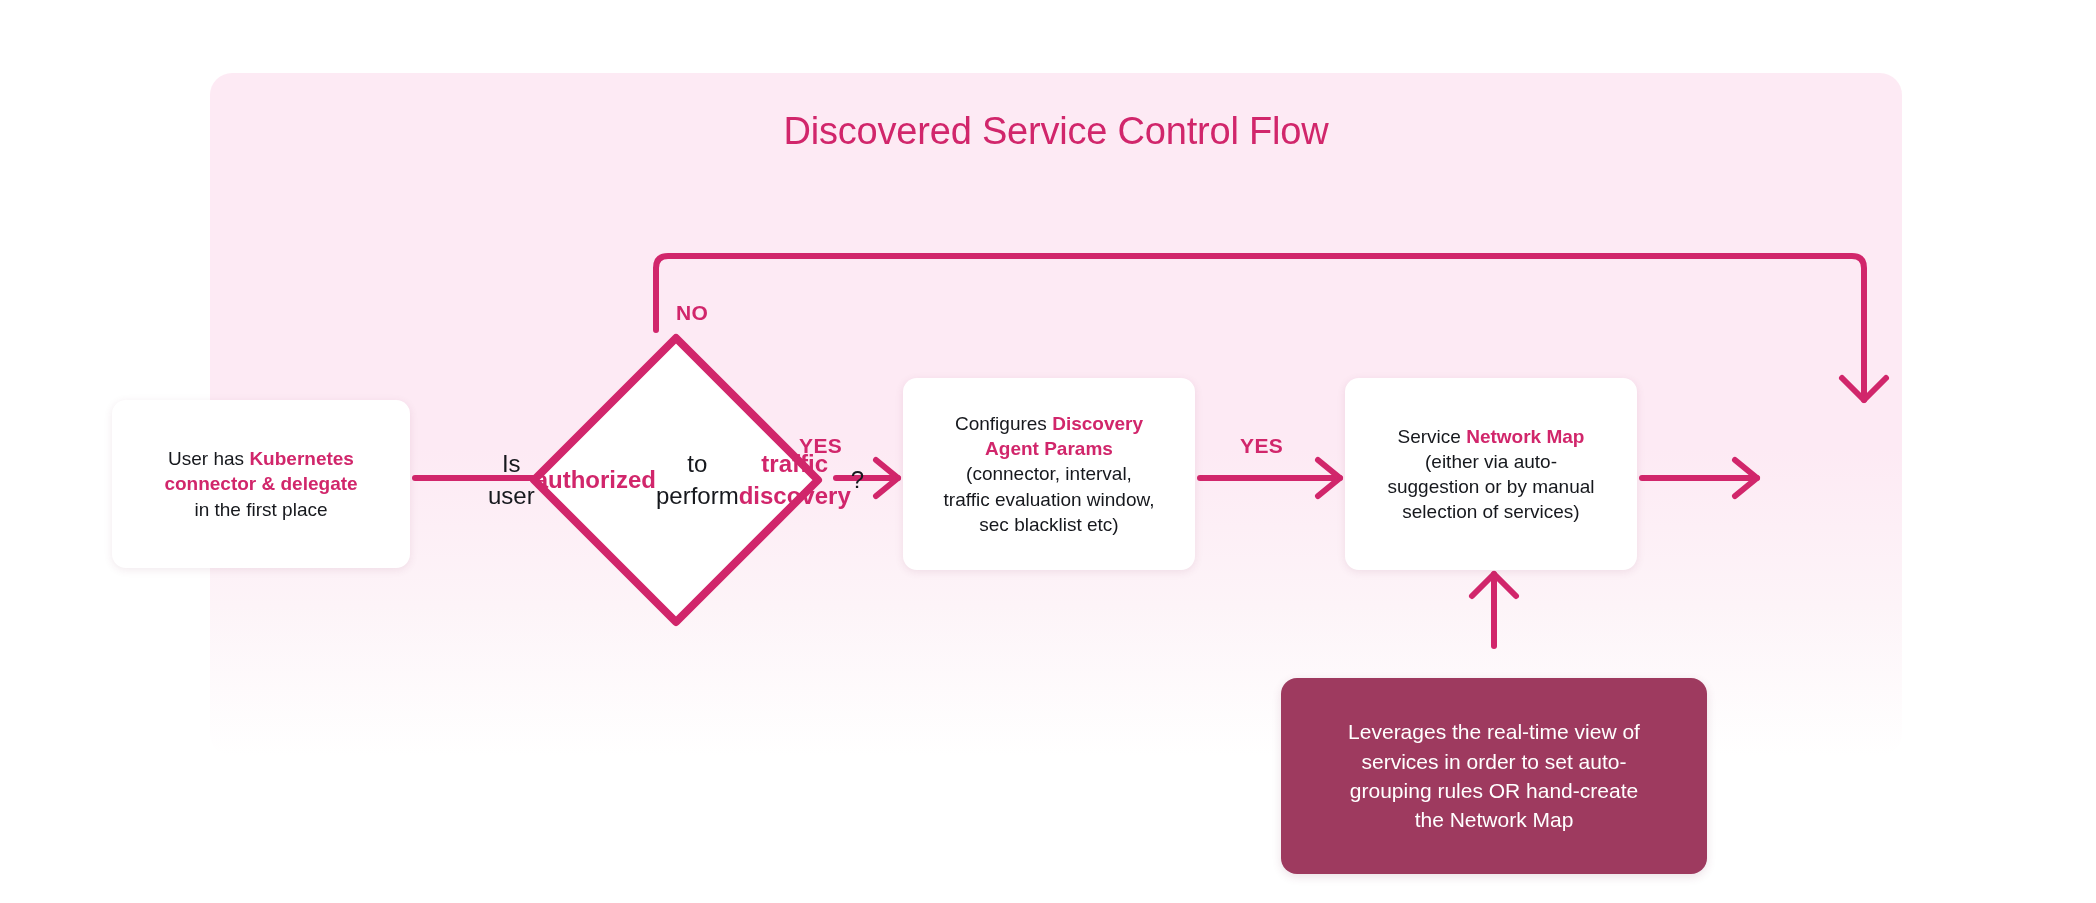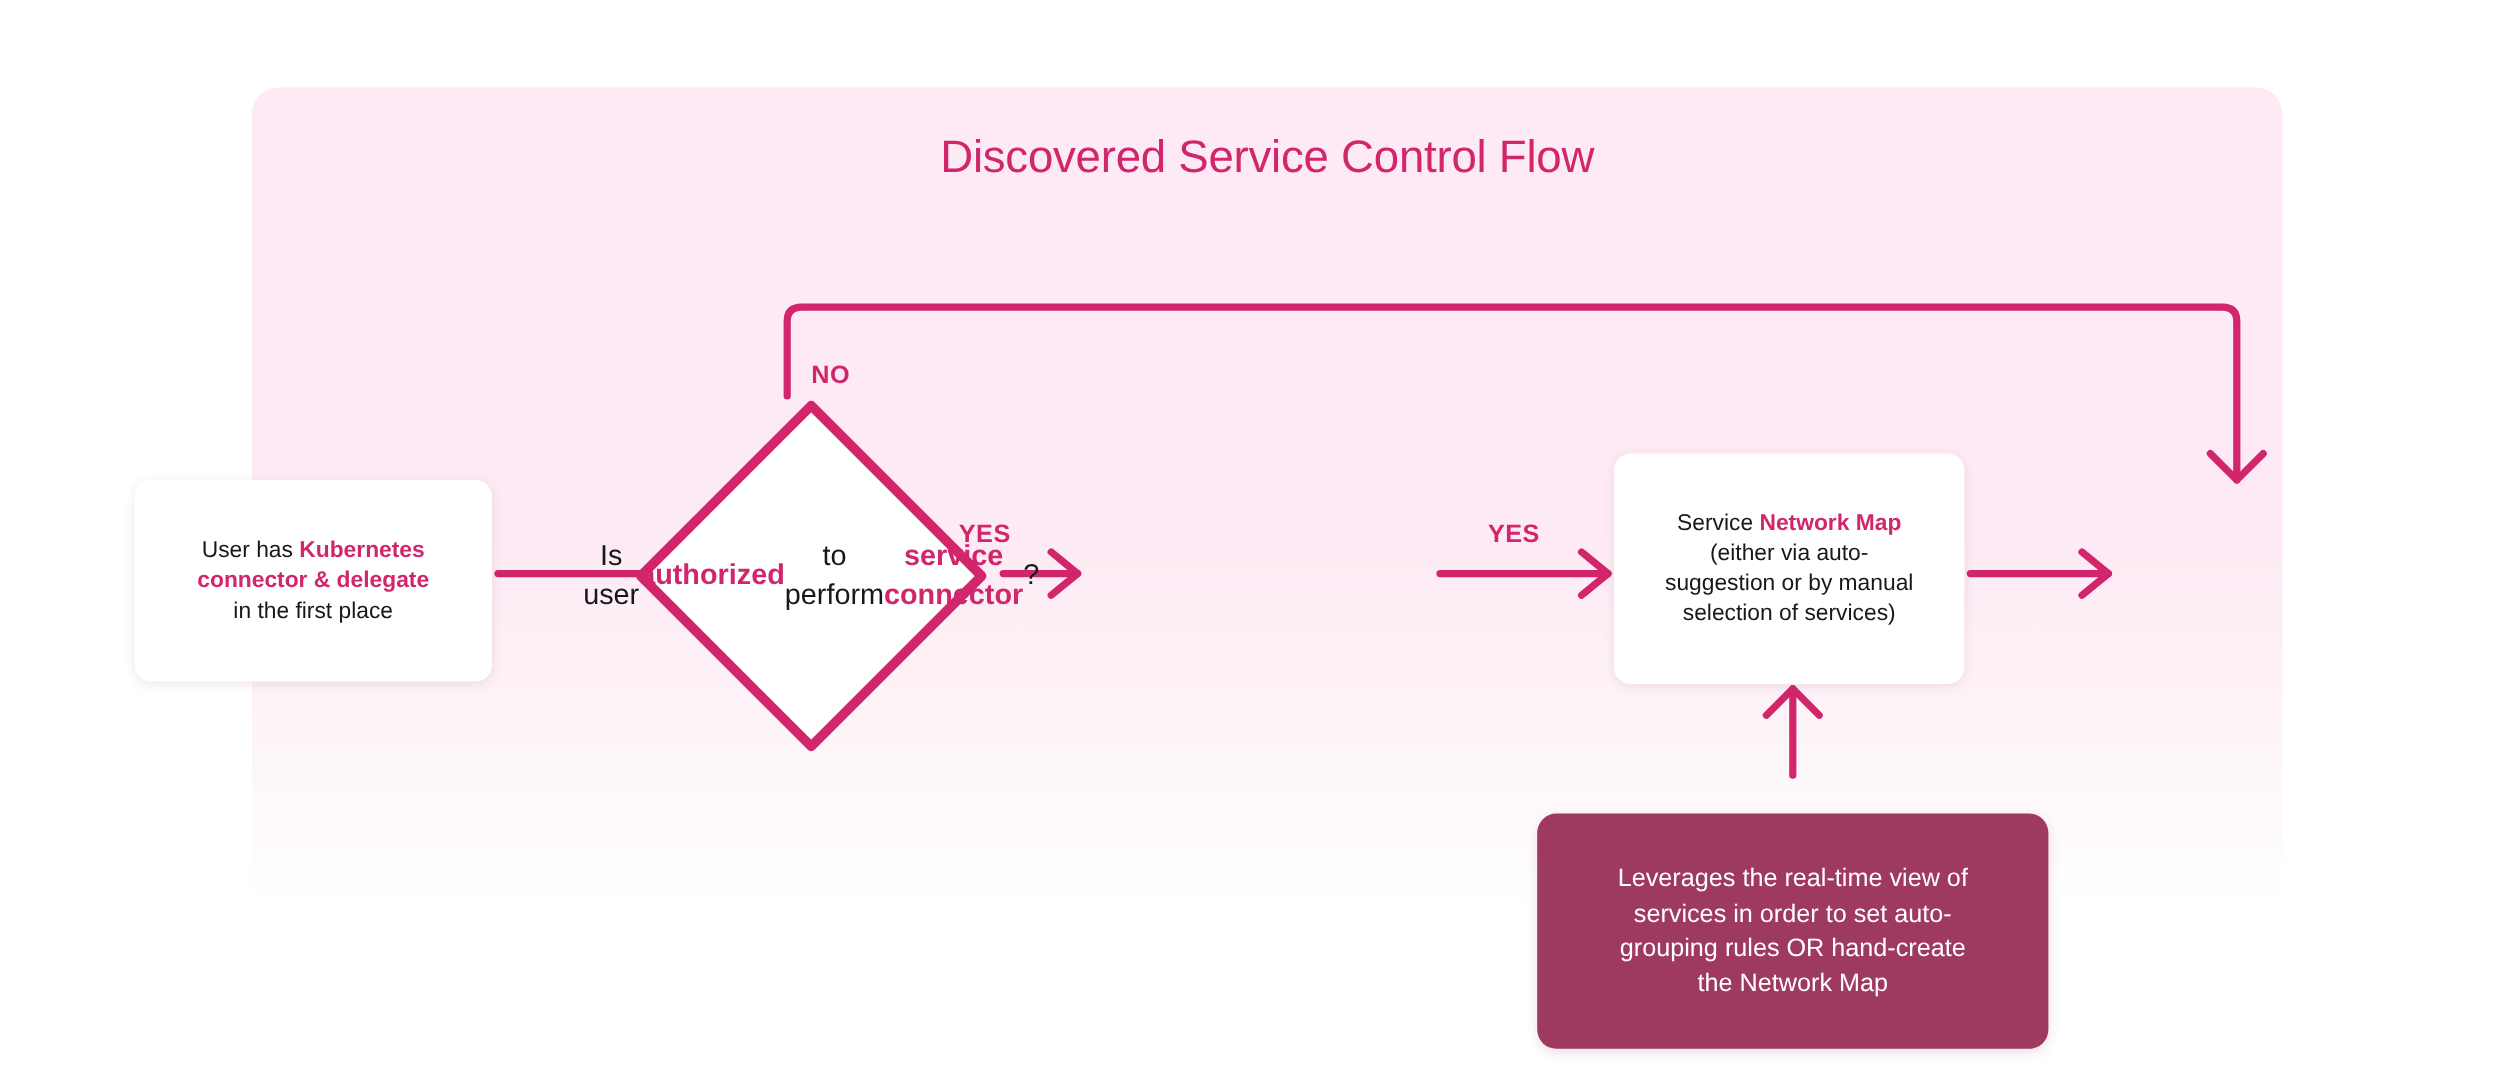--- a/index.html
+++ b/index.html
@@ -198,25 +198,28 @@
     <svg viewBox="0 0 300 300" xmlns="http://www.w3.org/2000/svg">
       <polygon points="150,8 292,150 150,292 8,150" fill="#ffffff" stroke="#d1266b" stroke-width="8" stroke-linejoin="round"></polygon>
     </svg>
     <div id="decision-label">
         <span>Is user</span>
         <br>
         <span class="hl">authorized</span>
         <br>
         <span>to perform</span>
         <br>
-        <span class="hl">service connector</span>
+        <span class="hl">traffic discovery</span>
         <span>?</span>
       </div>
   </div>
 
+  <div class="node" id="node-params">
+    <div class="txt"><span>Configures </span><span class="hl">Discovery</span><br><span class="hl">Agent Params</span><br><span>(connector, interval,</span><br><span>traffic evaluation window,</span><br><span>sec blacklist etc)</span></div>
+  </div>
 
   <div class="node" id="node-map">
     <div class="txt"><span>Service </span><span class="hl">Network Map</span><br><span>(either via auto-</span><br><span>suggestion or by manual</span><br><span>selection of services)</span></div>
   </div>
 
 
   <div id="node-annotation">
     <div class="txt"><span>Leverages the real-time view of</span><br><span>services in order to set auto-</span><br><span>grouping rules OR hand-create</span><br><span>the Network Map</span></div>
   </div>
 

